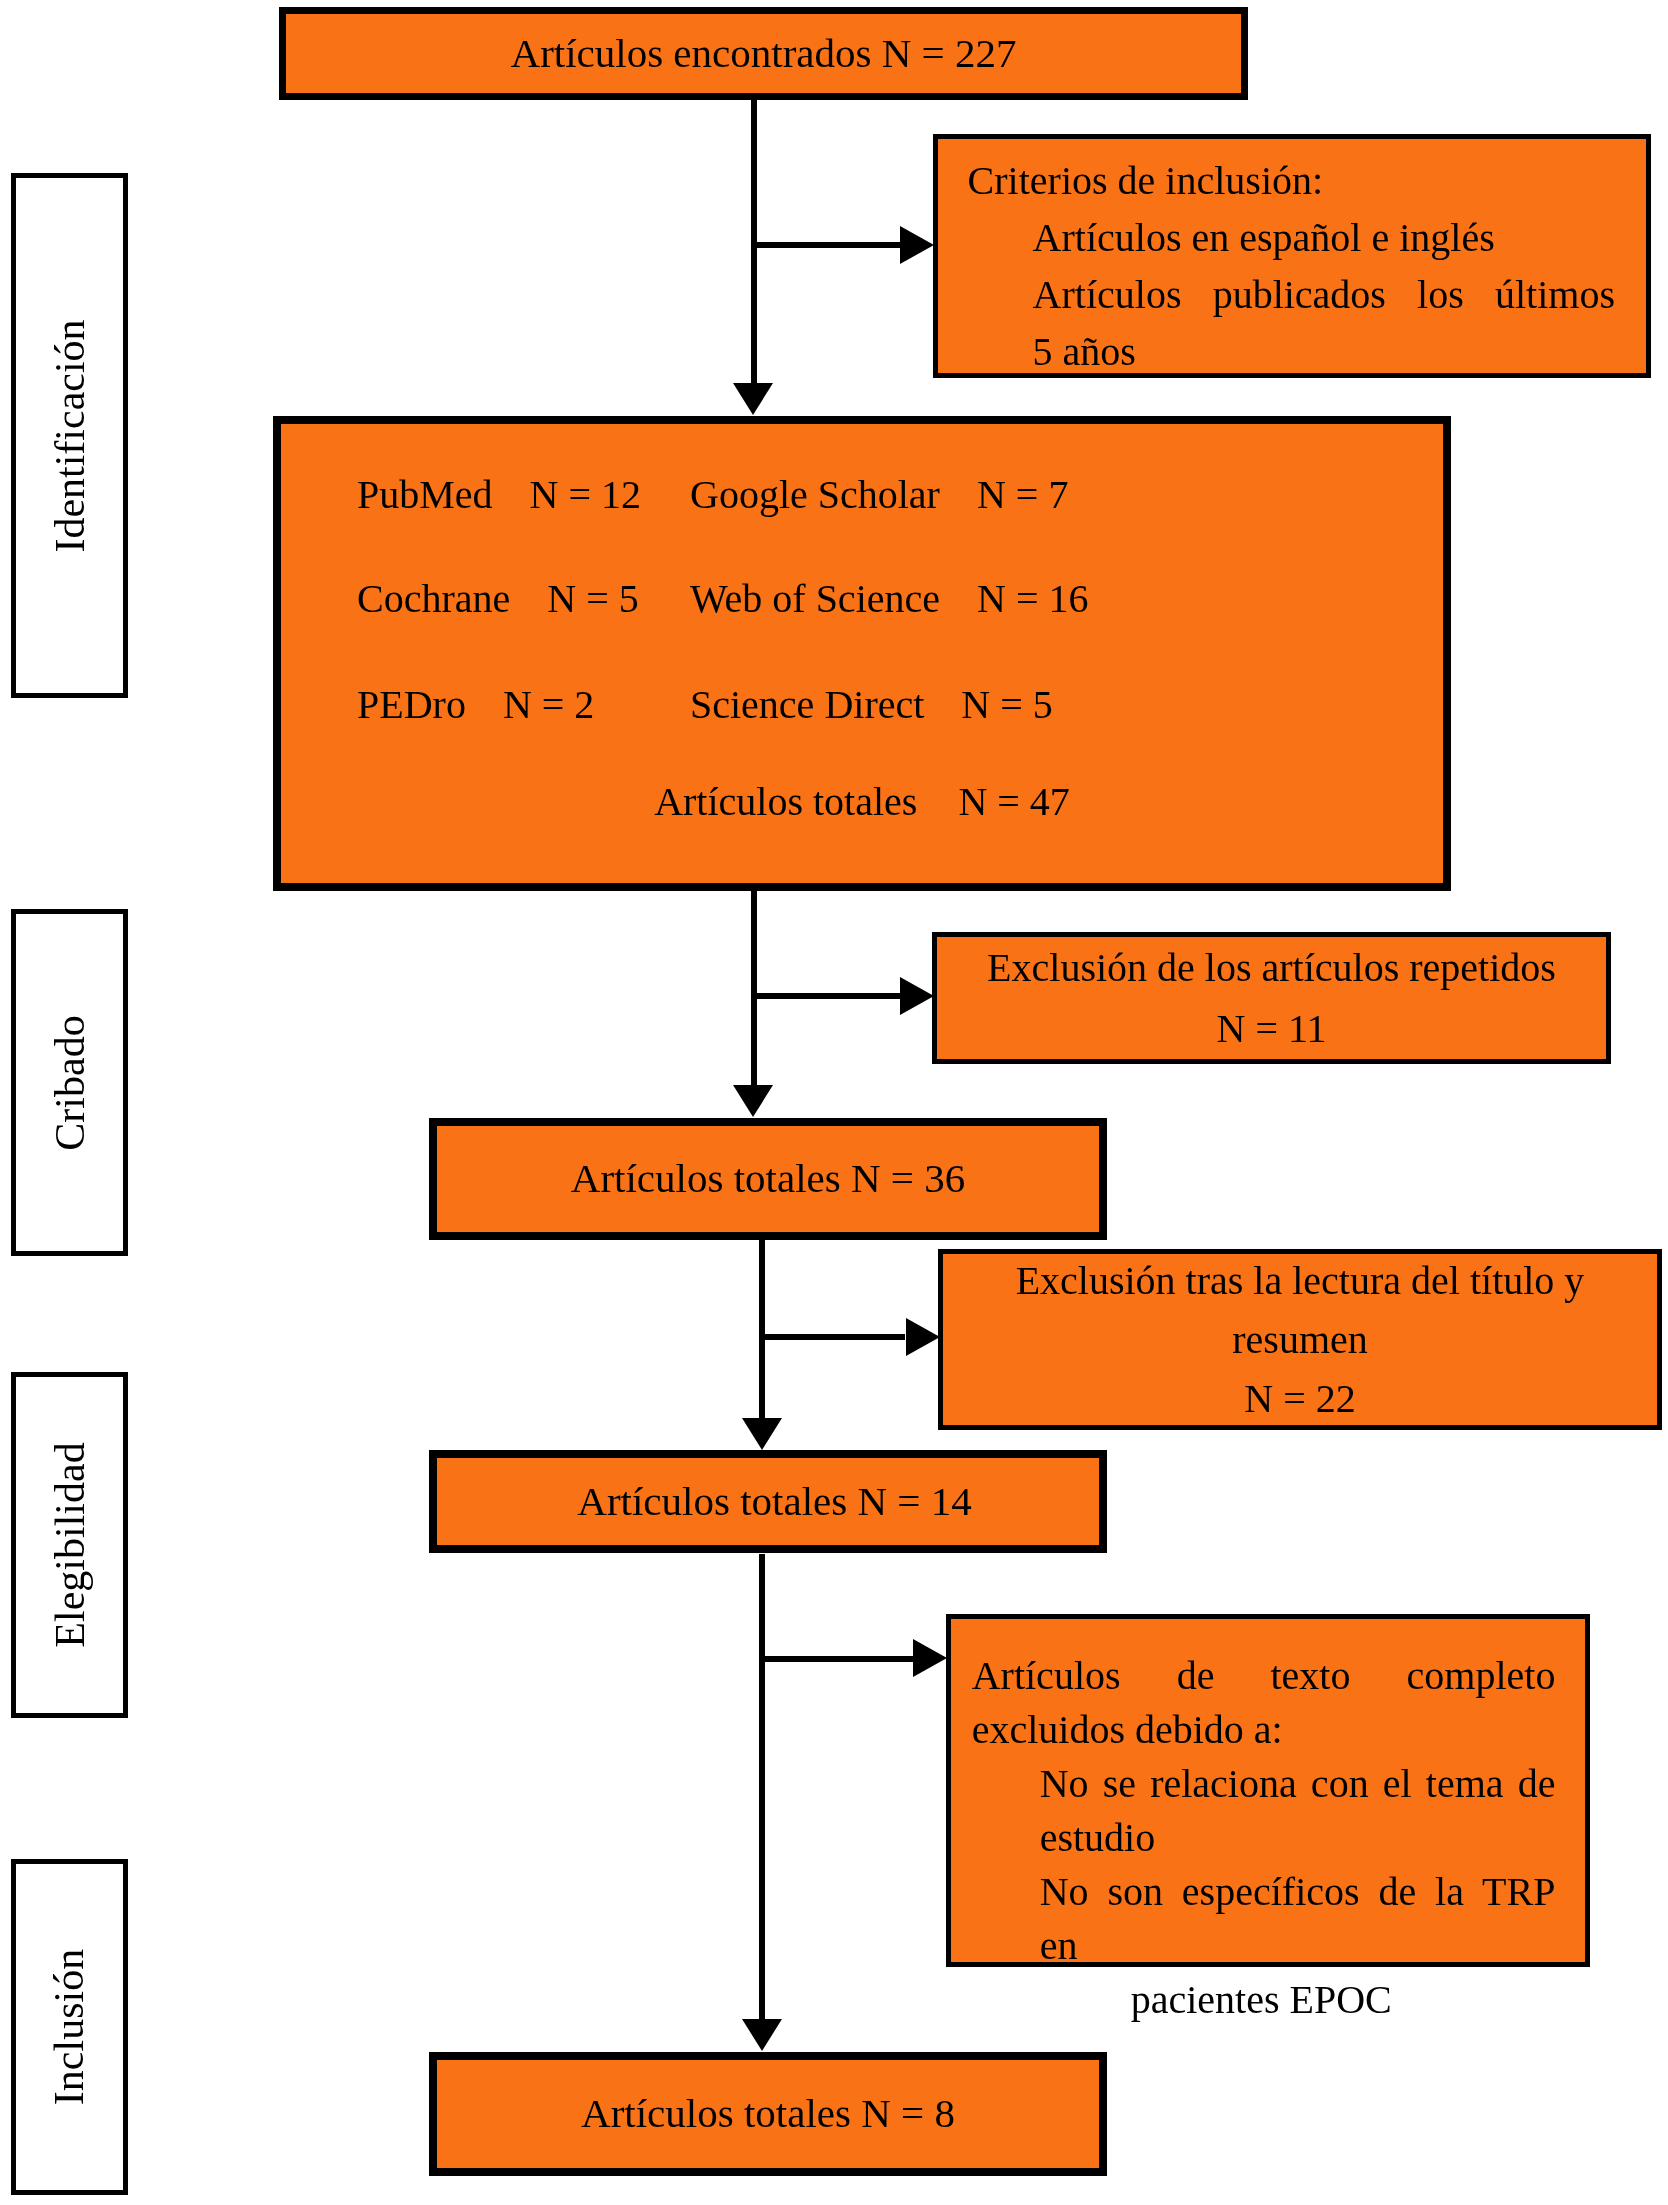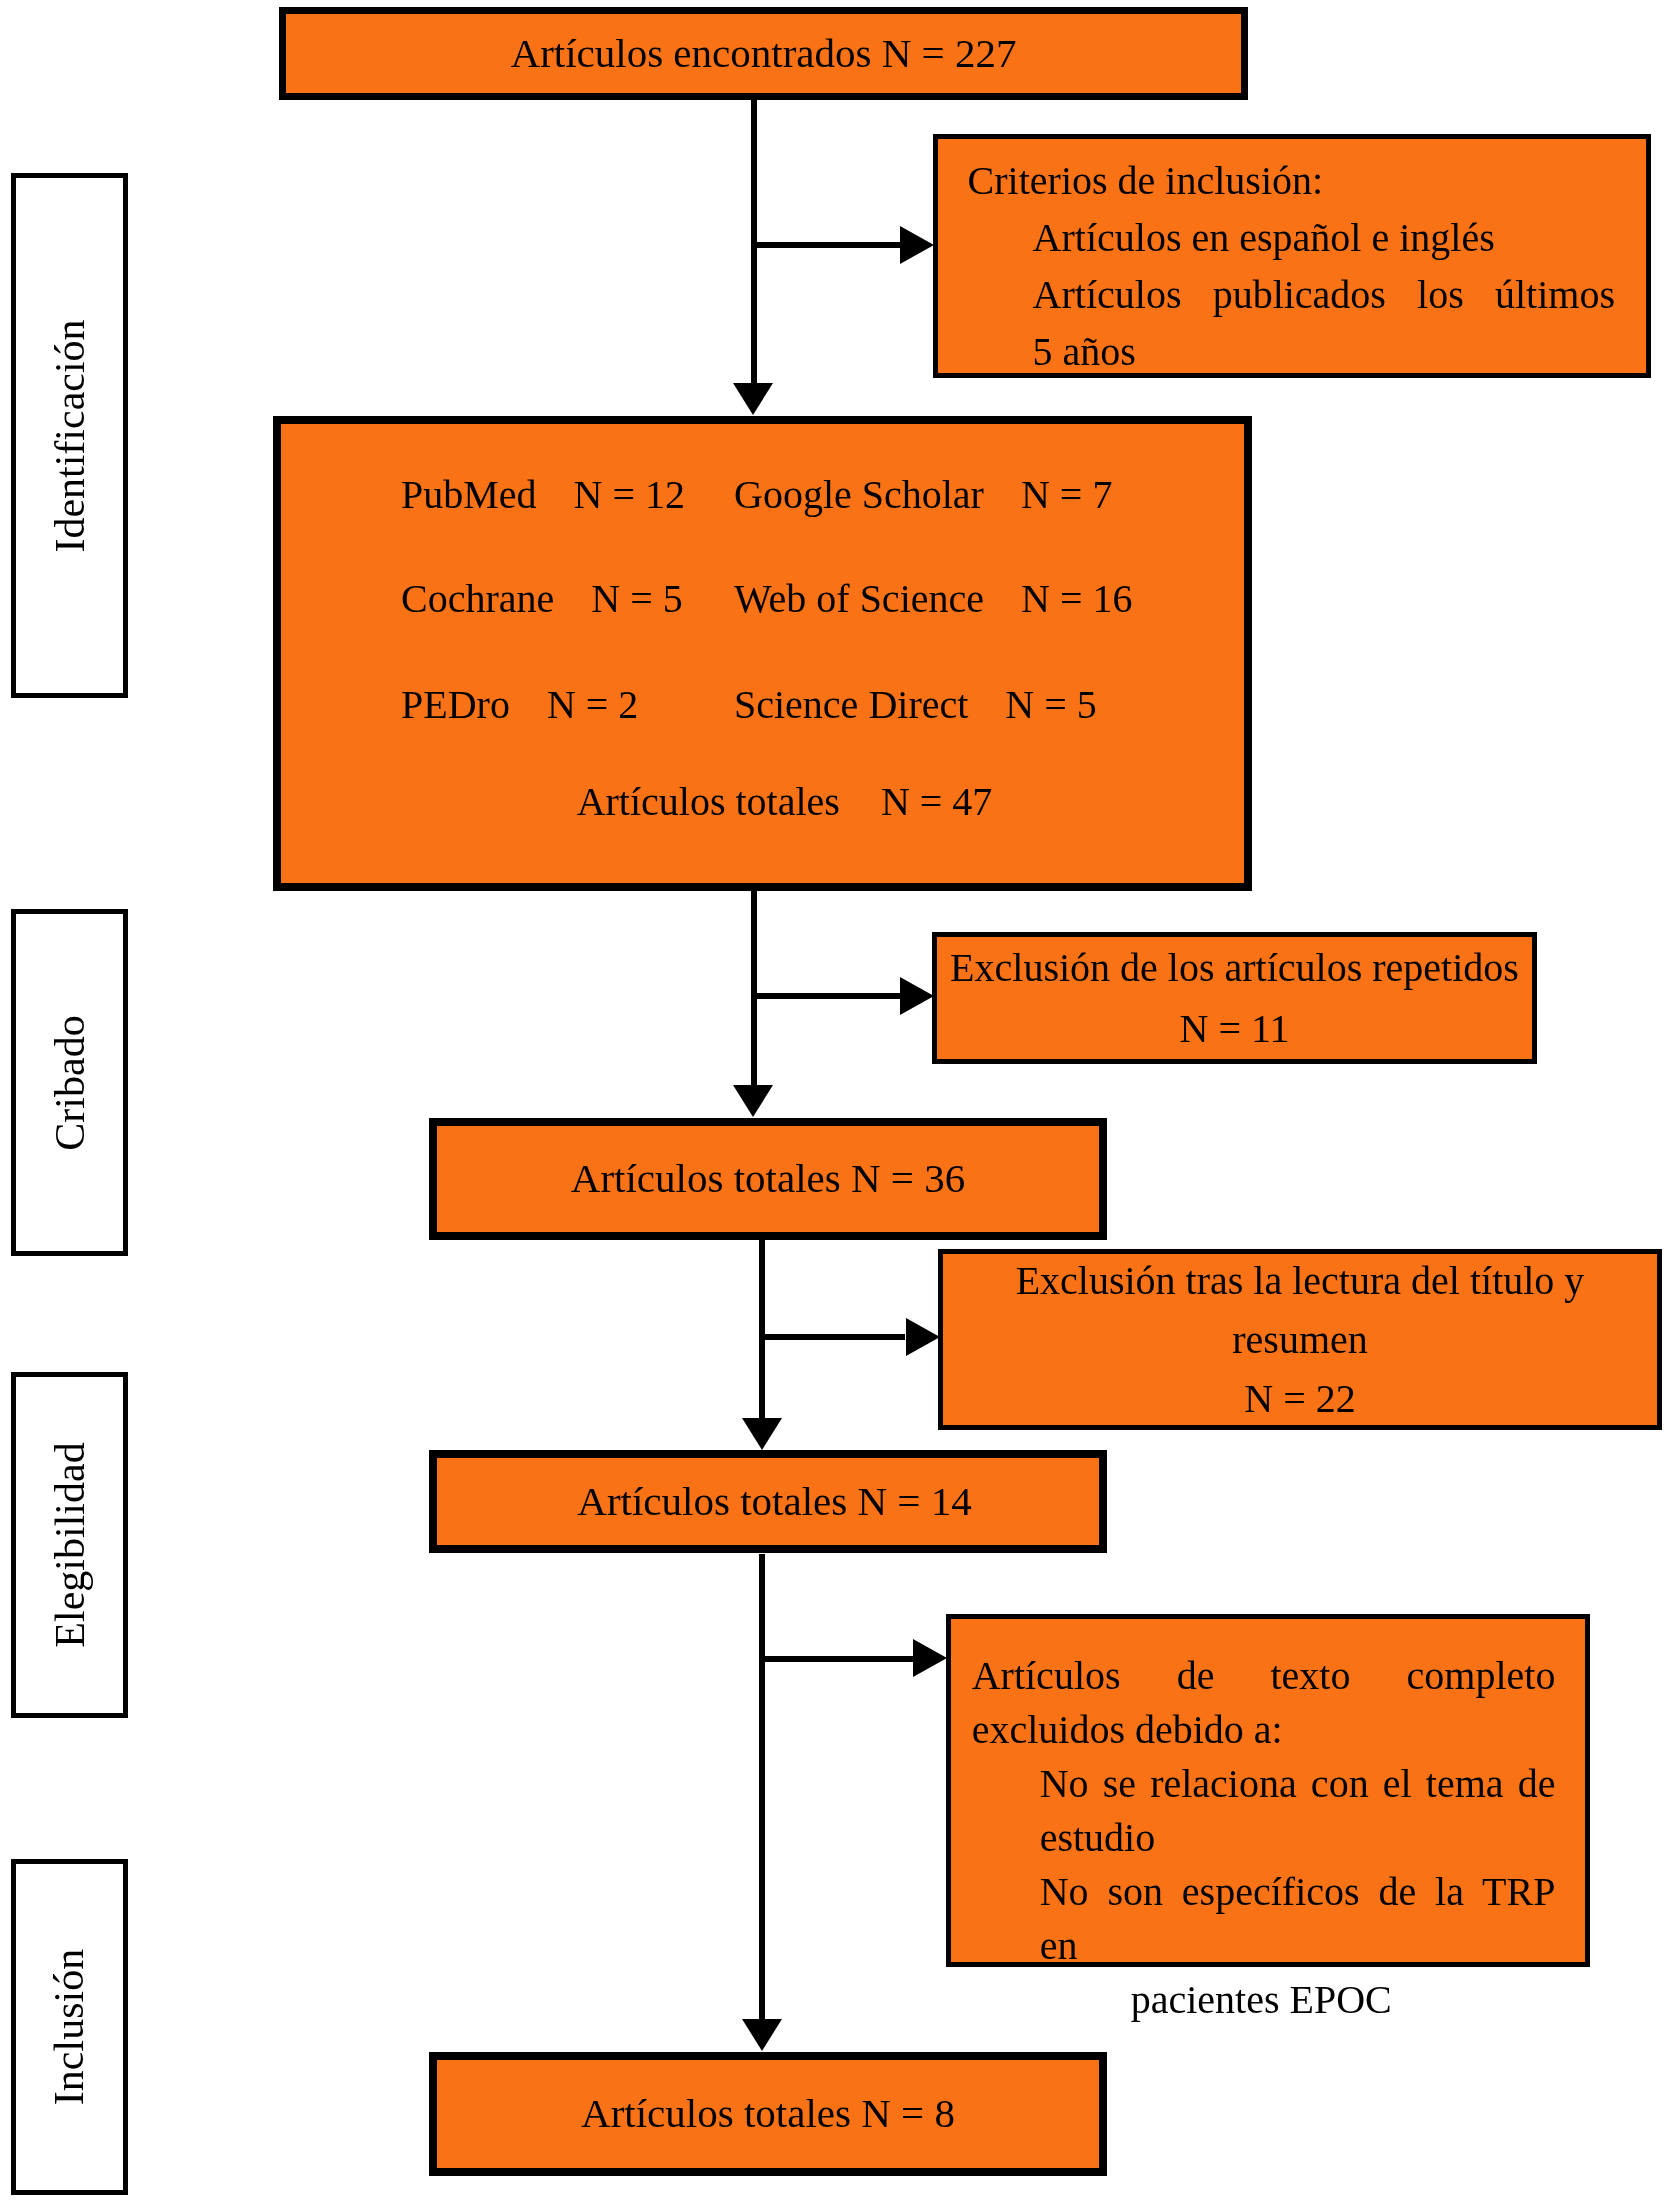--- a/index.html
+++ b/index.html
@@ -42,39 +42,39 @@
     justify-content: center;
   }
   .stage .vtext {
     transform: rotate(-90deg);
     white-space: nowrap;
     font-size: 42px;
   }
 
   
   #box-found      { left: 279px;  top: 7.4px;   width: 969px; height: 93px; border-width: 7.4px; }
-  #box-databases  { left: 273px;  top: 416px;  width: 979px; height: 475px; border-width: 8.9px;
-                    flex-direction: column; align-items: stretch; justify-content: flex-start; padding-left: 44px; }
+  #box-databases  { left: 273px;  top: 416px;  width: 1178px; height: 475px; border-width: 8.9px;
+                    flex-direction: column; align-items: stretch; justify-content: flex-start; }
   #box-total36    { left: 429px;  top: 1118px; width: 678px;  height: 122px; }
   #box-total14    { left: 429px;  top: 1450px; width: 678px;  height: 103px; padding-left: 13px; }
   #box-total8     { left: 429px;  top: 2052px; width: 678px;  height: 124px; }
 
   
   #box-criteria {
     left: 933px; top: 134px; width: 718px; height: 244px;
     border-width: 5.9px;
     flex-direction: column; align-items: stretch; justify-content: flex-start;
     padding: 13.3px 31px 0 29.6px; box-sizing: border-box;
     font-size: 40px; line-height: 57px;
   }
   .crit-indent { padding-left: 65px; }
   .justify-last { text-align: justify; text-align-last: justify; }
 
   #box-excl-dup {
-    left: 932px; top: 932px; width: 605px; height: 132px;
+    left: 932px; top: 932px; width: 679px; height: 132px;
     border-width: 5.9px;
     flex-direction: column; justify-content: center;
     font-size: 40px; line-height: 61px; text-align: center;
   }
   #box-excl-title {
     left: 938px; top: 1249px; width: 724px; height: 181px;
     border-width: 5.9px;
     flex-direction: column; justify-content: center;
     font-size: 40px; line-height: 59px; text-align: center;
   }

